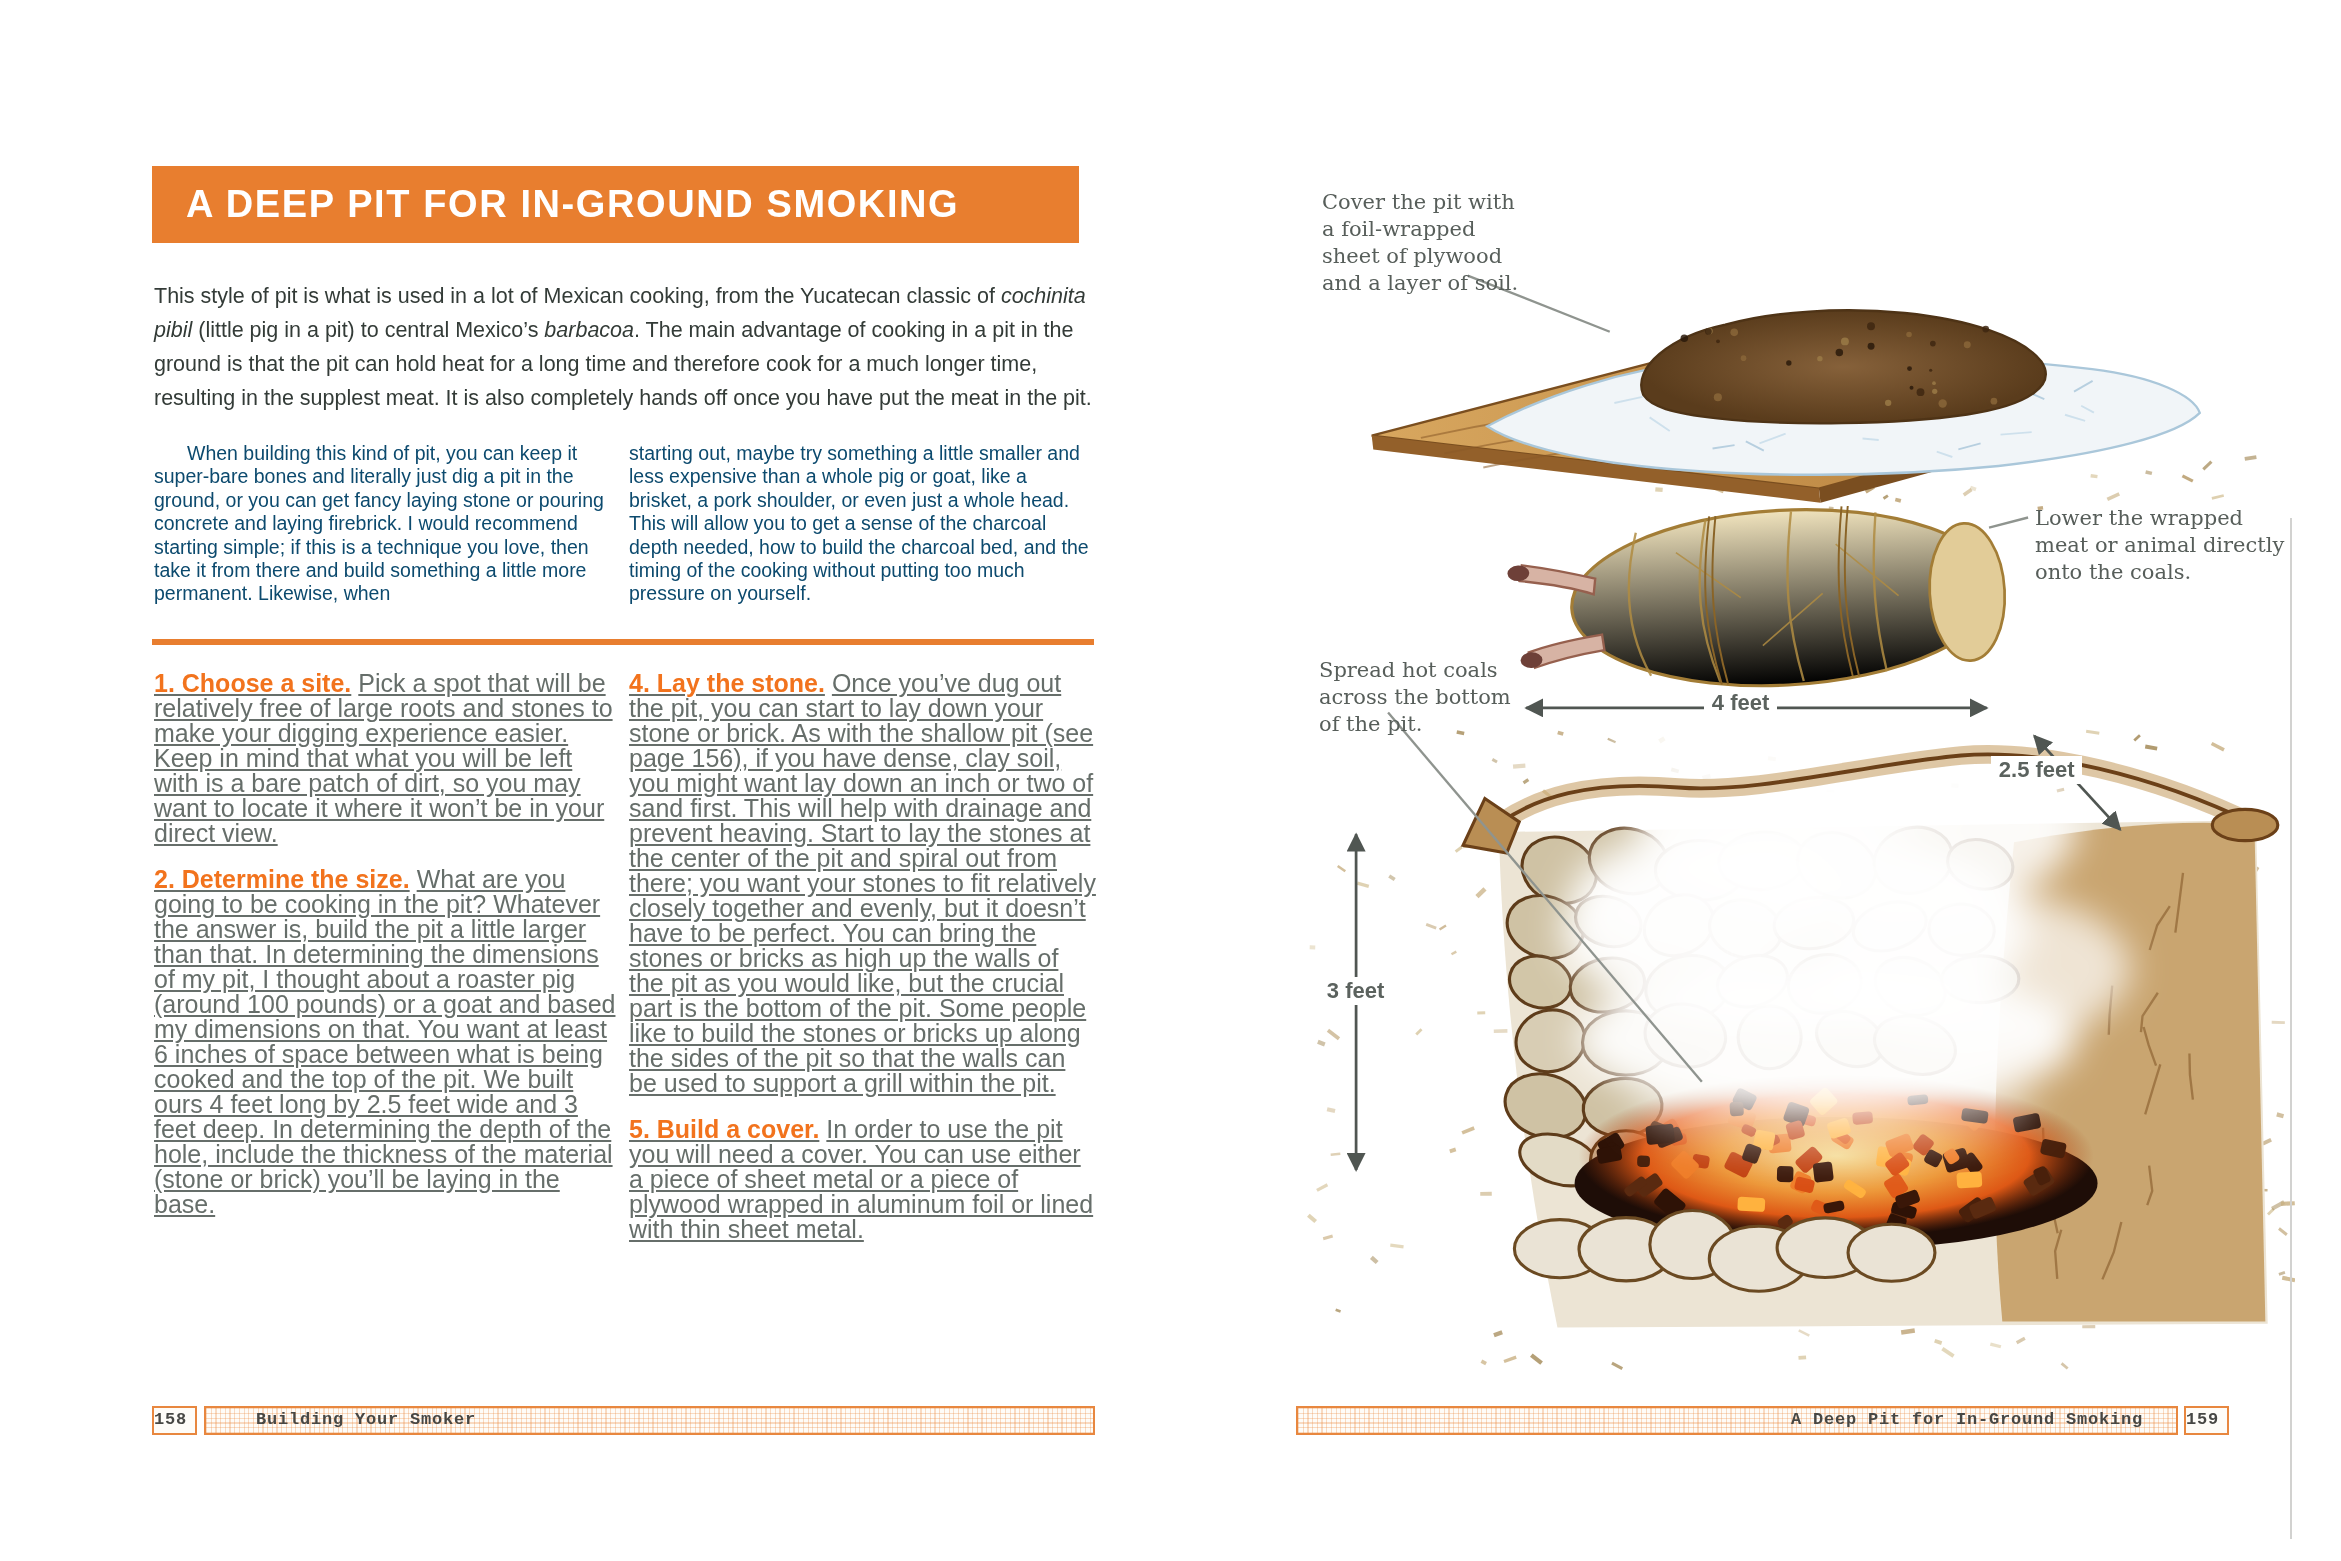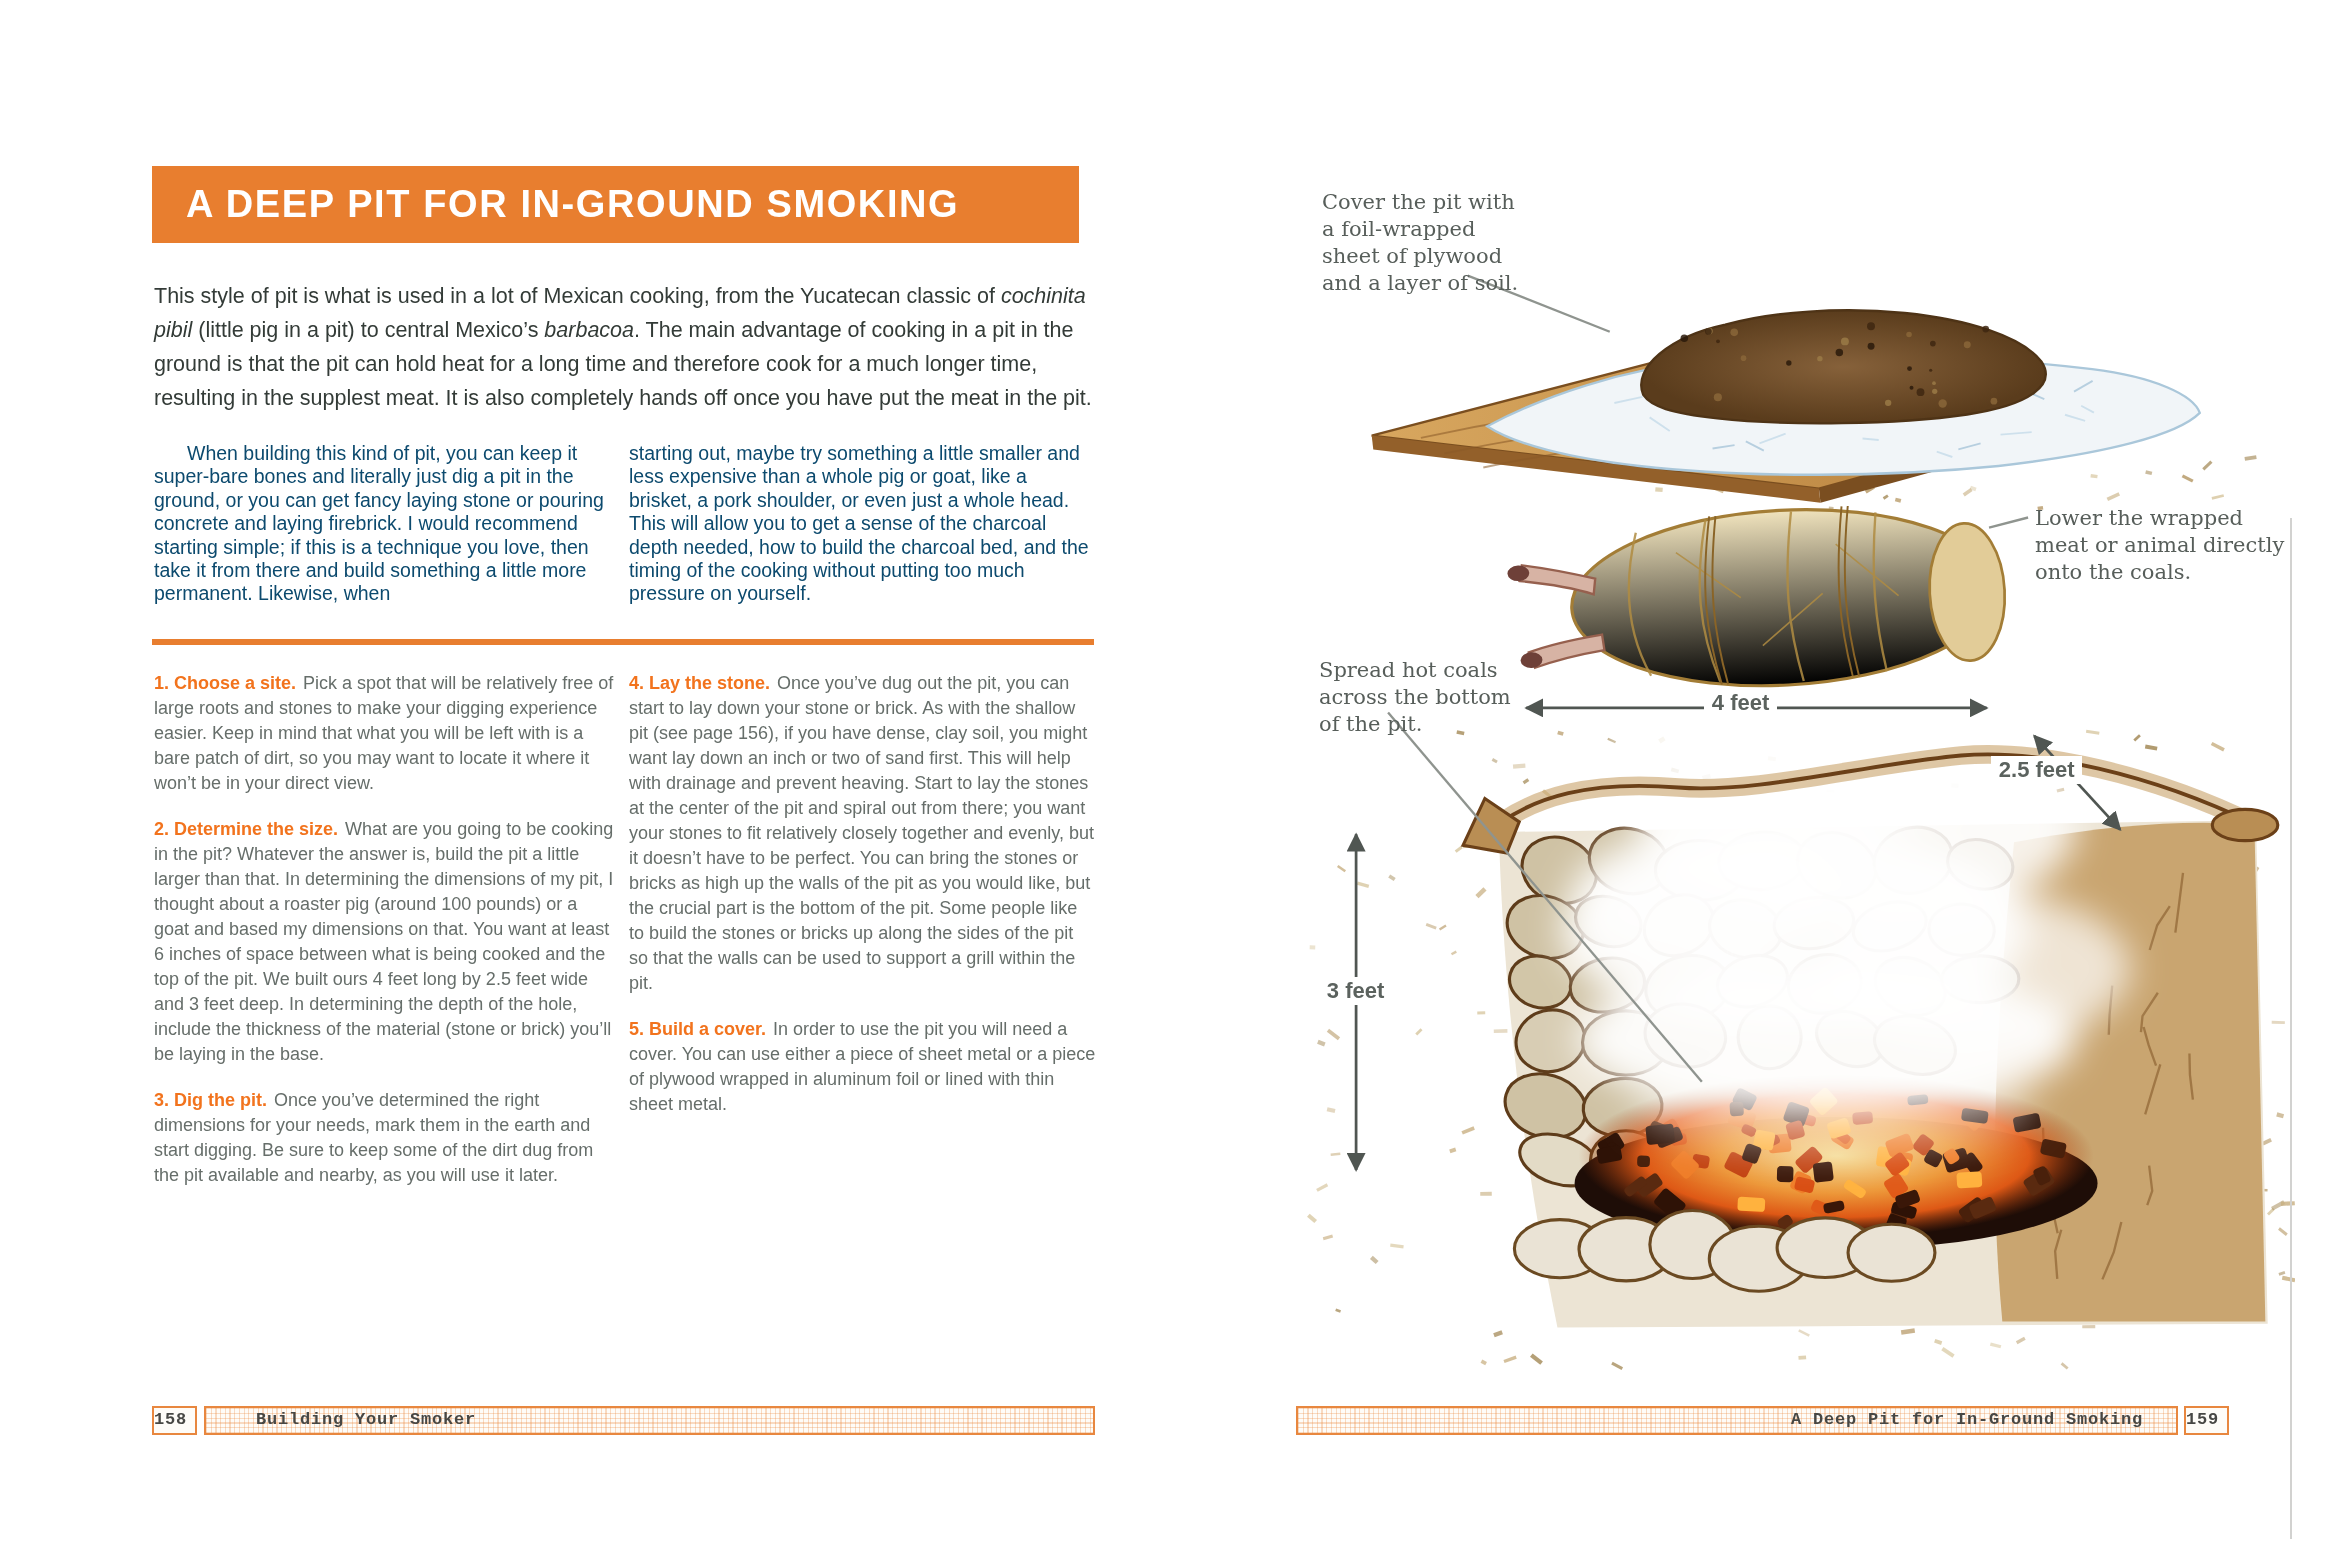--- a/index.html
+++ b/index.html
@@ -13,21 +13,21 @@
              letter-spacing:1.6px;color:#ffffff;font-weight:bold;white-space:nowrap;}
   #intro{left:154px;top:279px;width:941px;font-size:21.5px;line-height:34px;
          color:#333B37;margin:0;}
   .bodycol{font-size:19.5px;line-height:23.4px;color:#0c4a6e;margin:0;text-align:left;}
   #colA{left:154px;top:442px;width:462px;}
   #colB{left:629px;top:442px;width:465px;}
   .indent{text-indent:33px;}
   #rule{left:152px;top:639px;width:942px;height:5.5px;background:#E87E2F;}
   #stepsA{left:154px;top:671px;width:462px;}
   #stepsB{left:629px;top:671px;width:468px;}
-  .step{font-size:18px;line-height:25px;color:#666E6A;margin:0 0 21px 0;}
+  .step{font-size:25px;line-height:25px;color:#666E6A;margin:0 0 21px 0;text-decoration:underline;}
   .lead{color:#F2731D;font-weight:bold;margin-right:7px;}
 
   
   .fbox{box-sizing:border-box;border:2.3px solid #E8873F;background:#FEFCF8;
         font-family:"Liberation Mono",monospace;font-weight:bold;font-size:17px;
         color:#474744;line-height:24px;letter-spacing:0.8px;height:29px;overflow:hidden;}
   .fpattern{background-image:
       repeating-linear-gradient(0deg, rgba(235,139,66,.30) 0 1.2px, transparent 1.2px 4.7px),
       repeating-linear-gradient(90deg, rgba(235,139,66,.30) 0 1.2px, transparent 1.2px 4.7px);}
   .fnum{text-align:left;}
@@ -60,21 +60,20 @@
 <p id="intro" class="abs"><span>This style of pit is what is used in a lot of Mexican cooking, from the Yucatecan classic of </span><i>cochinita pibil</i><span> (little pig in a pit) to central Mexico’s </span><i>barbacoa</i><span>. The main advantage of cooking in a pit in the ground is that the pit can hold heat for a long time and therefore cook for a much longer time, resulting in the supplest meat. It is also completely hands off once you have put the meat in the pit.</span></p>
 
 <p id="colA" class="abs bodycol indent">When building this kind of pit, you can keep it super-bare bones and literally just dig a pit in the ground, or you can get fancy laying stone or pouring concrete and laying firebrick. I would recommend starting simple; if this is a technique you love, then take it from there and build something a little more permanent. Likewise, when</p>
 <p id="colB" class="abs bodycol">starting out, maybe try something a little smaller and less expensive than a whole pig or goat, like a brisket, a pork shoulder, or even just a whole head. This will allow you to get a sense of the charcoal depth needed, how to build the charcoal bed, and the timing of the cooking without putting too much pressure on yourself.</p>
 
 <div id="rule" class="abs"></div>
 
 <div id="stepsA" class="abs">
   <p class="step"><b class="lead">1. Choose a site.</b><span>Pick a spot that will be relatively free of large roots and stones to make your digging experience easier. Keep in mind that what you will be left with is a bare patch of dirt, so you may want to locate it where it won’t be in your direct view.</span></p>
   <p class="step"><b class="lead">2. Determine the size.</b><span>What are you going to be cooking in the pit? Whatever the answer is, build the pit a little larger than that. In determining the dimensions of my pit, I thought about a roaster pig (around 100 pounds) or a goat and based my dimensions on that. You want at least 6 inches of space between what is being cooked and the top of the pit. We built ours 4 feet long by 2.5 feet wide and 3 feet deep. In determining the depth of the hole, include the thickness of the material (stone or brick) you’ll be laying in the base.</span></p>
-  <p class="step"><b class="lead">3. Dig the pit.</b><span>Once you’ve determined the right dimensions for your needs, mark them in the earth and start digging. Be sure to keep some of the dirt dug from the pit available and nearby, as you will use it later.</span></p>
 </div>
 
 <div id="stepsB" class="abs">
   <p class="step"><b class="lead">4. Lay the stone.</b><span>Once you’ve dug out the pit, you can start to lay down your stone or brick. As with the shallow pit (see page 156), if you have dense, clay soil, you might want lay down an inch or two of sand first. This will help with drainage and prevent heaving. Start to lay the stones at the center of the pit and spiral out from there; you want your stones to fit relatively closely together and evenly, but it doesn’t have to be perfect. You can bring the stones or bricks as high up the walls of the pit as you would like, but the crucial part is the bottom of the pit. Some people like to build the stones or bricks up along the sides of the pit so that the walls can be used to support a grill within the pit.</span></p>
   <p class="step"><b class="lead">5. Build a cover.</b><span>In order to use the pit you will need a cover. You can use either a piece of sheet metal or a piece of plywood wrapped in aluminum foil or lined with thin sheet metal.</span></p>
 </div>
 
 <div id="fnumL" class="abs fbox fnum">158</div>
 <div id="ftitleL" class="abs fbox fpattern">Building Your Smoker</div>
 

